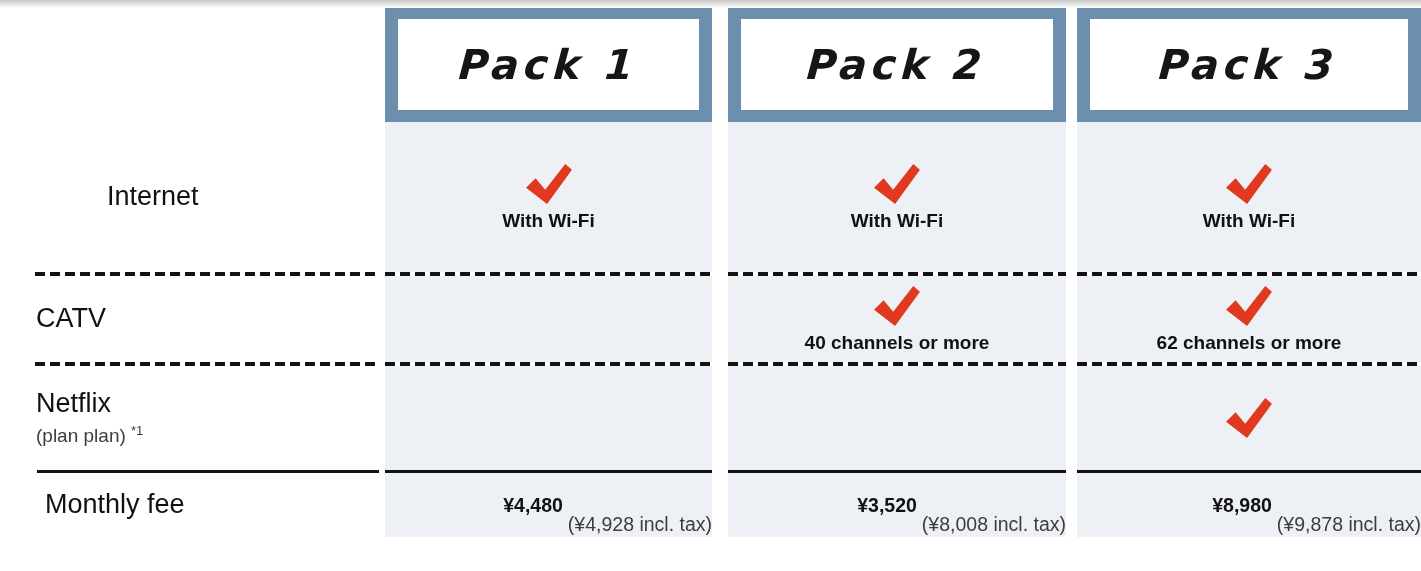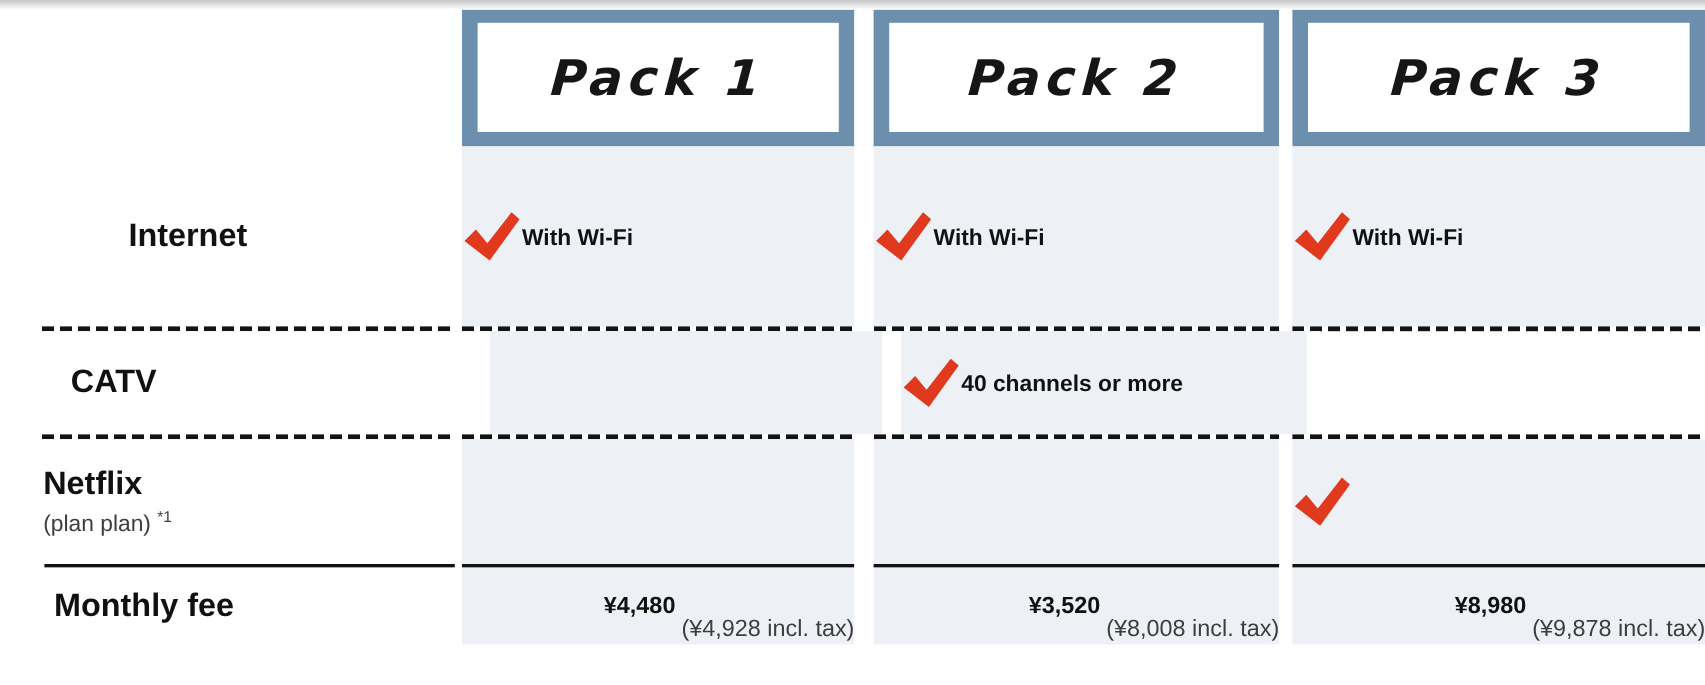--- a/index.html
+++ b/index.html
@@ -22,21 +22,21 @@
     z-index: 4;
   }
 
   .row {
     display: grid;
     grid-template-columns: 385px 327px 16px 338px 11px 344px;
   }
 
   .row-header  { height: 122px; }
   .row-feature-internet { height: 150px; }
-  .row-feature-catv     { height: 86px; padding-left: 23px; }
+  .row-feature-catv     { height: 86px; }
   .row-feature-netflix  { height: 104px; }
   .row-fee     { height: 64px; }
   .sep-row     { height: 4px; }
   .sep-row.solid { height: 3px; }
 
   .cell { background: transparent; }
   .col-cell { background: var(--column-bg, #edf1f6); }
   .gap-cell { background: #ffffff; }
 
   
@@ -64,40 +64,41 @@
 
   
   .label-cell {
     display: flex;
     flex-direction: column;
     justify-content: center;
     background: #ffffff;
   }
   .label-main {
     font-size: 27px;
-    font-weight: bold;
+    font-weight: normal;
     color: #111111;
     line-height: 1.15;
   }
   .label-sub {
     font-size: 19px;
     font-weight: normal;
     color: var(--text-gray, #3d3d3d);
     margin-top: 4px;
   }
   .label-sub sup { font-size: 13px; }
 
   .pad-internet { padding-left: 107px; }
   .pad-default  { padding-left: 36px; }
   .pad-fee      { padding-left: 45px; }
 
   .feature-cell {
     display: flex;
-    flex-direction: row;
+    flex-direction: column;
     align-items: center;
+    justify-content: center;
   }
   .check {
     width: 50px;
     height: 44px;
     display: block;
   }
   .check path { fill: var(--check-red, #e0391d); }
   .feature-note {
     margin-top: 4px;
     font-size: 19px;
@@ -225,20 +226,26 @@
     </div>
     <div class="col-cell feature-cell"></div>
     <div class="gap-cell"></div>
     <div class="col-cell feature-cell">
       <svg class="check" viewBox="0 0 52 46">
         <path d="M2 27 L12 17 L22 29 L43 2 L50 8 L24 44 Z"></path>
       </svg>
       <span class="feature-note">40 channels or more</span>
     </div>
     <div class="gap-cell"></div>
+    <div class="col-cell feature-cell">
+      <svg class="check" viewBox="0 0 52 46">
+        <path d="M2 27 L12 17 L22 29 L43 2 L50 8 L24 44 Z"></path>
+      </svg>
+      <span class="feature-note">62 channels or more</span>
+    </div>
   </div>
 
   <div class="row sep-row dashed">
     <div class="cell sep-seg sep-seg-label"></div>
     <div class="col-cell sep-seg"></div>
     <div class="gap-cell"></div>
     <div class="col-cell sep-seg"></div>
     <div class="gap-cell"></div>
     <div class="col-cell sep-seg"></div>
   </div>

